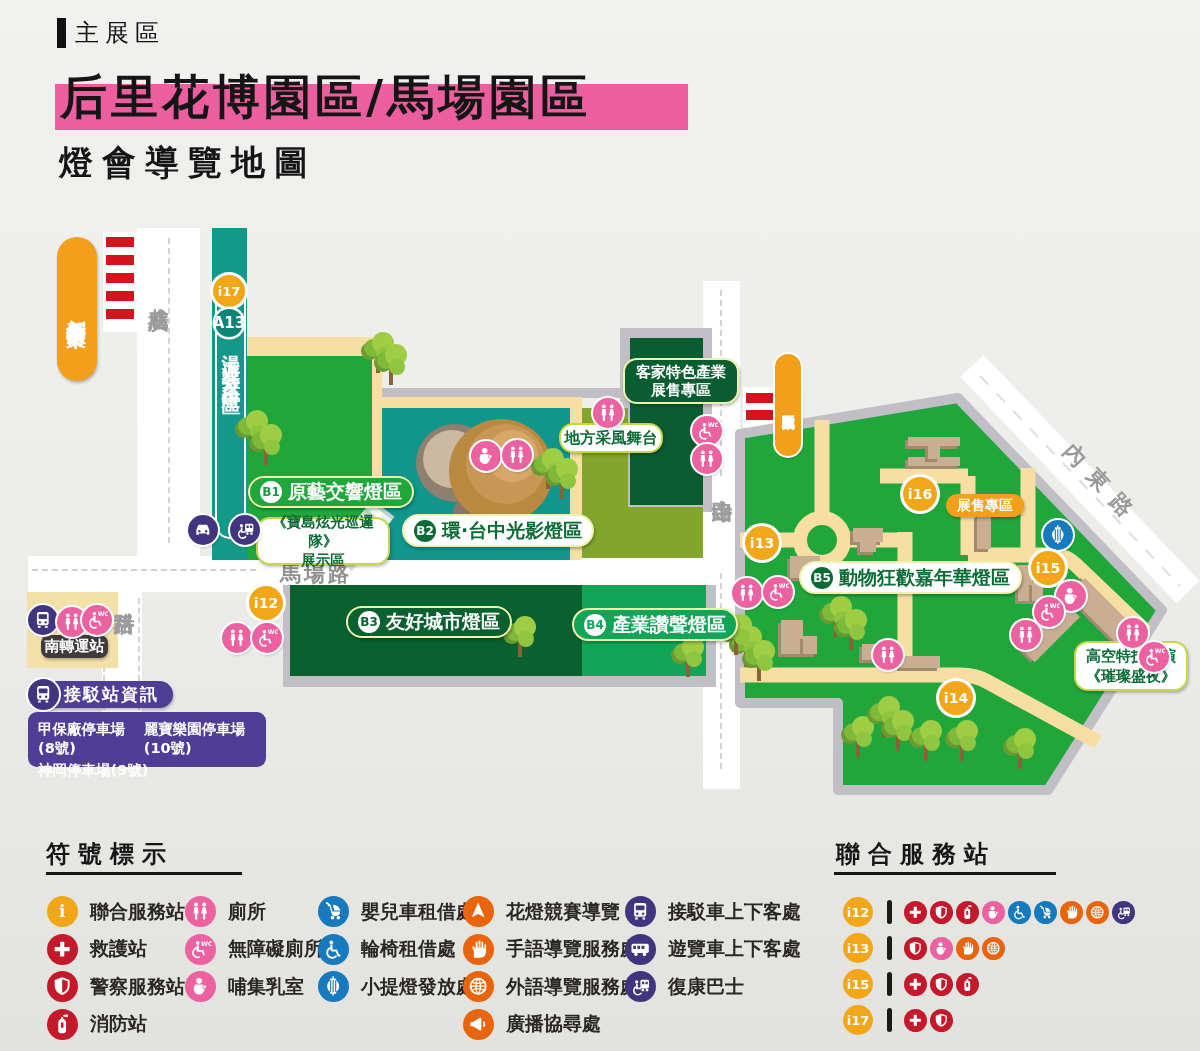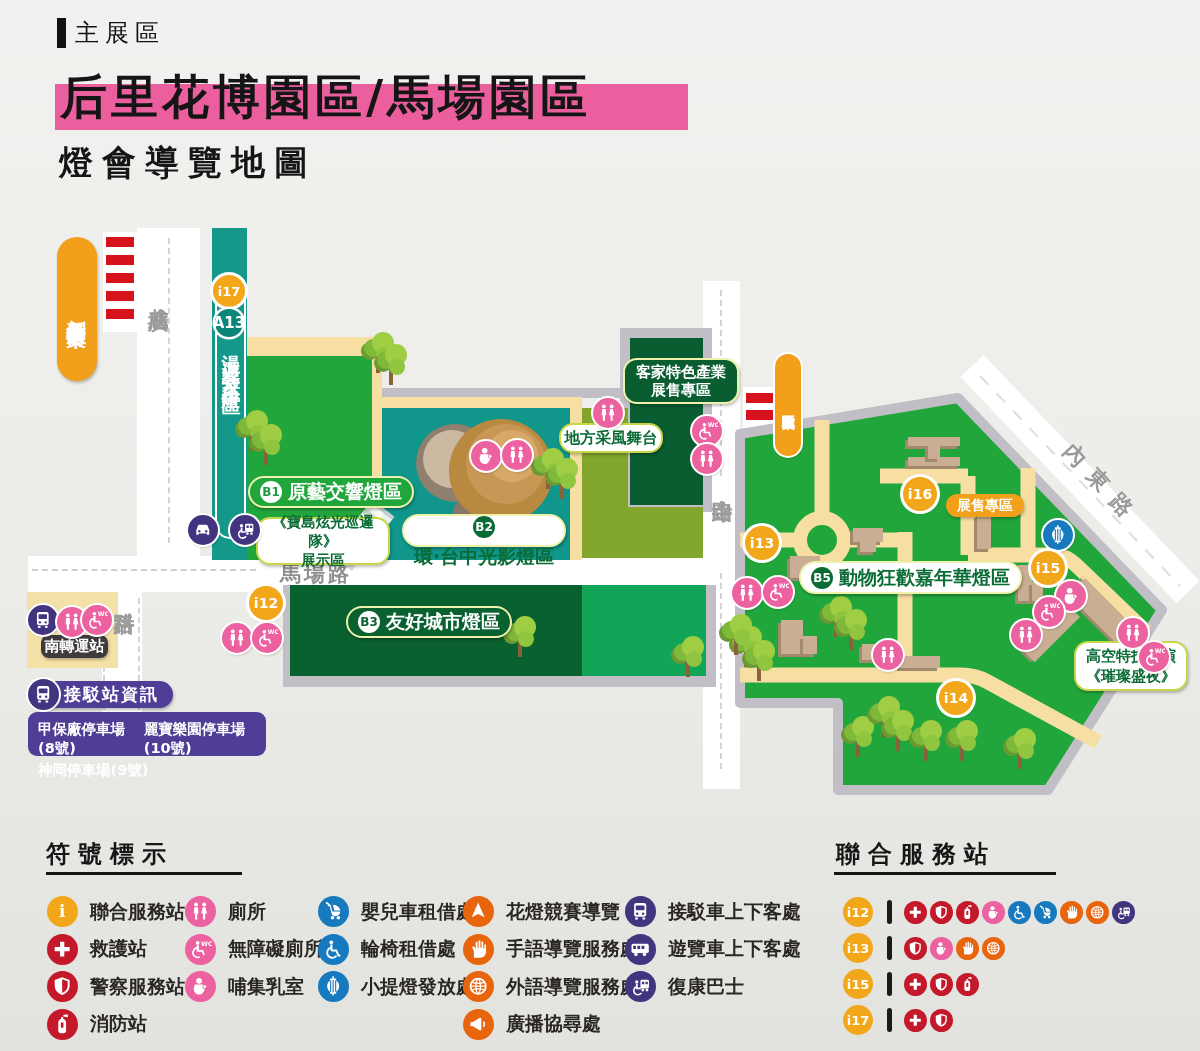--- a/index.html
+++ b/index.html
@@ -222,27 +222,31 @@
         </g>
       </g>
 
     <text transform="translate(1062,452) rotate(47)" font-size="22" font-weight="bold" fill="#9A9A9A" letter-spacing="12" font-family="DejaVu Sans,sans-serif">內東路</text>
   </svg>
 
   <div class="pill" style="left:248px;top:464px;height:28px;background:#21A63C;border:2.5px solid #EDF2AC;color:#fff;font-size:19px;margin-top:12px;">
     <span class="badge" style="background:#fff;color:#1D9A47;">B1</span>
     <span>原藝交響燈區</span>
   </div>
-  <div class="pill" style="left:402px;top:514px;height:29px;background:#fff;border:2.5px solid #EDF2AC;color:#0A6B35;font-size:19px;flex-direction:column;">
+  <div class="pill" style="left:402px;top:514px;height:29px;background:#fff;border:2.5px solid #EDF2AC;color:#0A6B35;font-size:19px;">
     <span class="badge" style="background:#0A6B35;color:#fff;">B2</span>
     <span>環·台中光影燈區</span>
   </div>
   <div class="pill" style="left:346px;top:606px;height:28px;background:#0A6130;border:2.5px solid #EDF2AC;color:#fff;font-size:19px;">
     <span class="badge" style="background:#fff;color:#0A6130;">B3</span>
     <span>友好城市燈區</span>
+  </div>
+  <div class="pill" style="left:572px;top:608px;height:29px;background:#12A558;border:2.5px solid #EDF2AC;color:#fff;font-size:19px;">
+    <span class="badge" style="background:#fff;color:#12A558;">B4</span>
+    <span>產業讚聲燈區</span>
   </div>
   <div class="pill" style="left:799px;top:561px;height:29px;background:#fff;border:2.5px solid #EDF2AC;color:#0A6B35;font-size:19px;justify-content:flex-end;">
     <span class="badge" style="background:#0A6B35;color:#fff;">B5</span>
     <span>動物狂歡嘉年華燈區</span>
   </div>
 
   <div class="lblpill" style="left:623px;top:358px;width:112px;height:42px;background:#095D31;border:2px solid #EDF2AC;color:#fff;font-size:15px;line-height:18px;">
     <span>客家特色產業</span>
     <span>展售專區</span>
   </div>
@@ -277,21 +281,21 @@
             <rect x="5.5" y="3.3" width="13" height="14.8" rx="2.4" fill="#fff"></rect>
             <rect x="7.3" y="5.8" width="9.4" height="5.2" rx="1" fill="#42347E"></rect>
             <circle cx="8.8" cy="14.8" r="1.3" fill="#42347E"></circle>
             <circle cx="15.2" cy="14.8" r="1.3" fill="#42347E"></circle>
             <rect x="6.6" y="18.8" width="2.9" height="2.2" fill="#fff"></rect>
             <rect x="14.5" y="18.8" width="2.9" height="2.2" fill="#fff"></rect>
           </svg>
         </div>
       </div>
   </div>
-  <div class="abs" style="left:28px;top:712px;width:238px;height:44px;background:#4F3D96;border-radius:9px;z-index:30;
+  <div class="abs" style="left:28px;top:712px;width:238px;height:55px;background:#4F3D96;border-radius:9px;z-index:30;
     color:#fff;font-weight:bold;font-size:14.5px;padding:8px 10px;box-sizing:border-box;">
     <div style="display:flex;gap:12px;">
       <span>甲保廠停車場(8號)</span>
       <span>麗寶樂園停車場(10號)</span>
     </div>
     <div style="margin-top:3px;">
       <span>神岡停車場(9號)</span>
     </div>
   </div>
 

